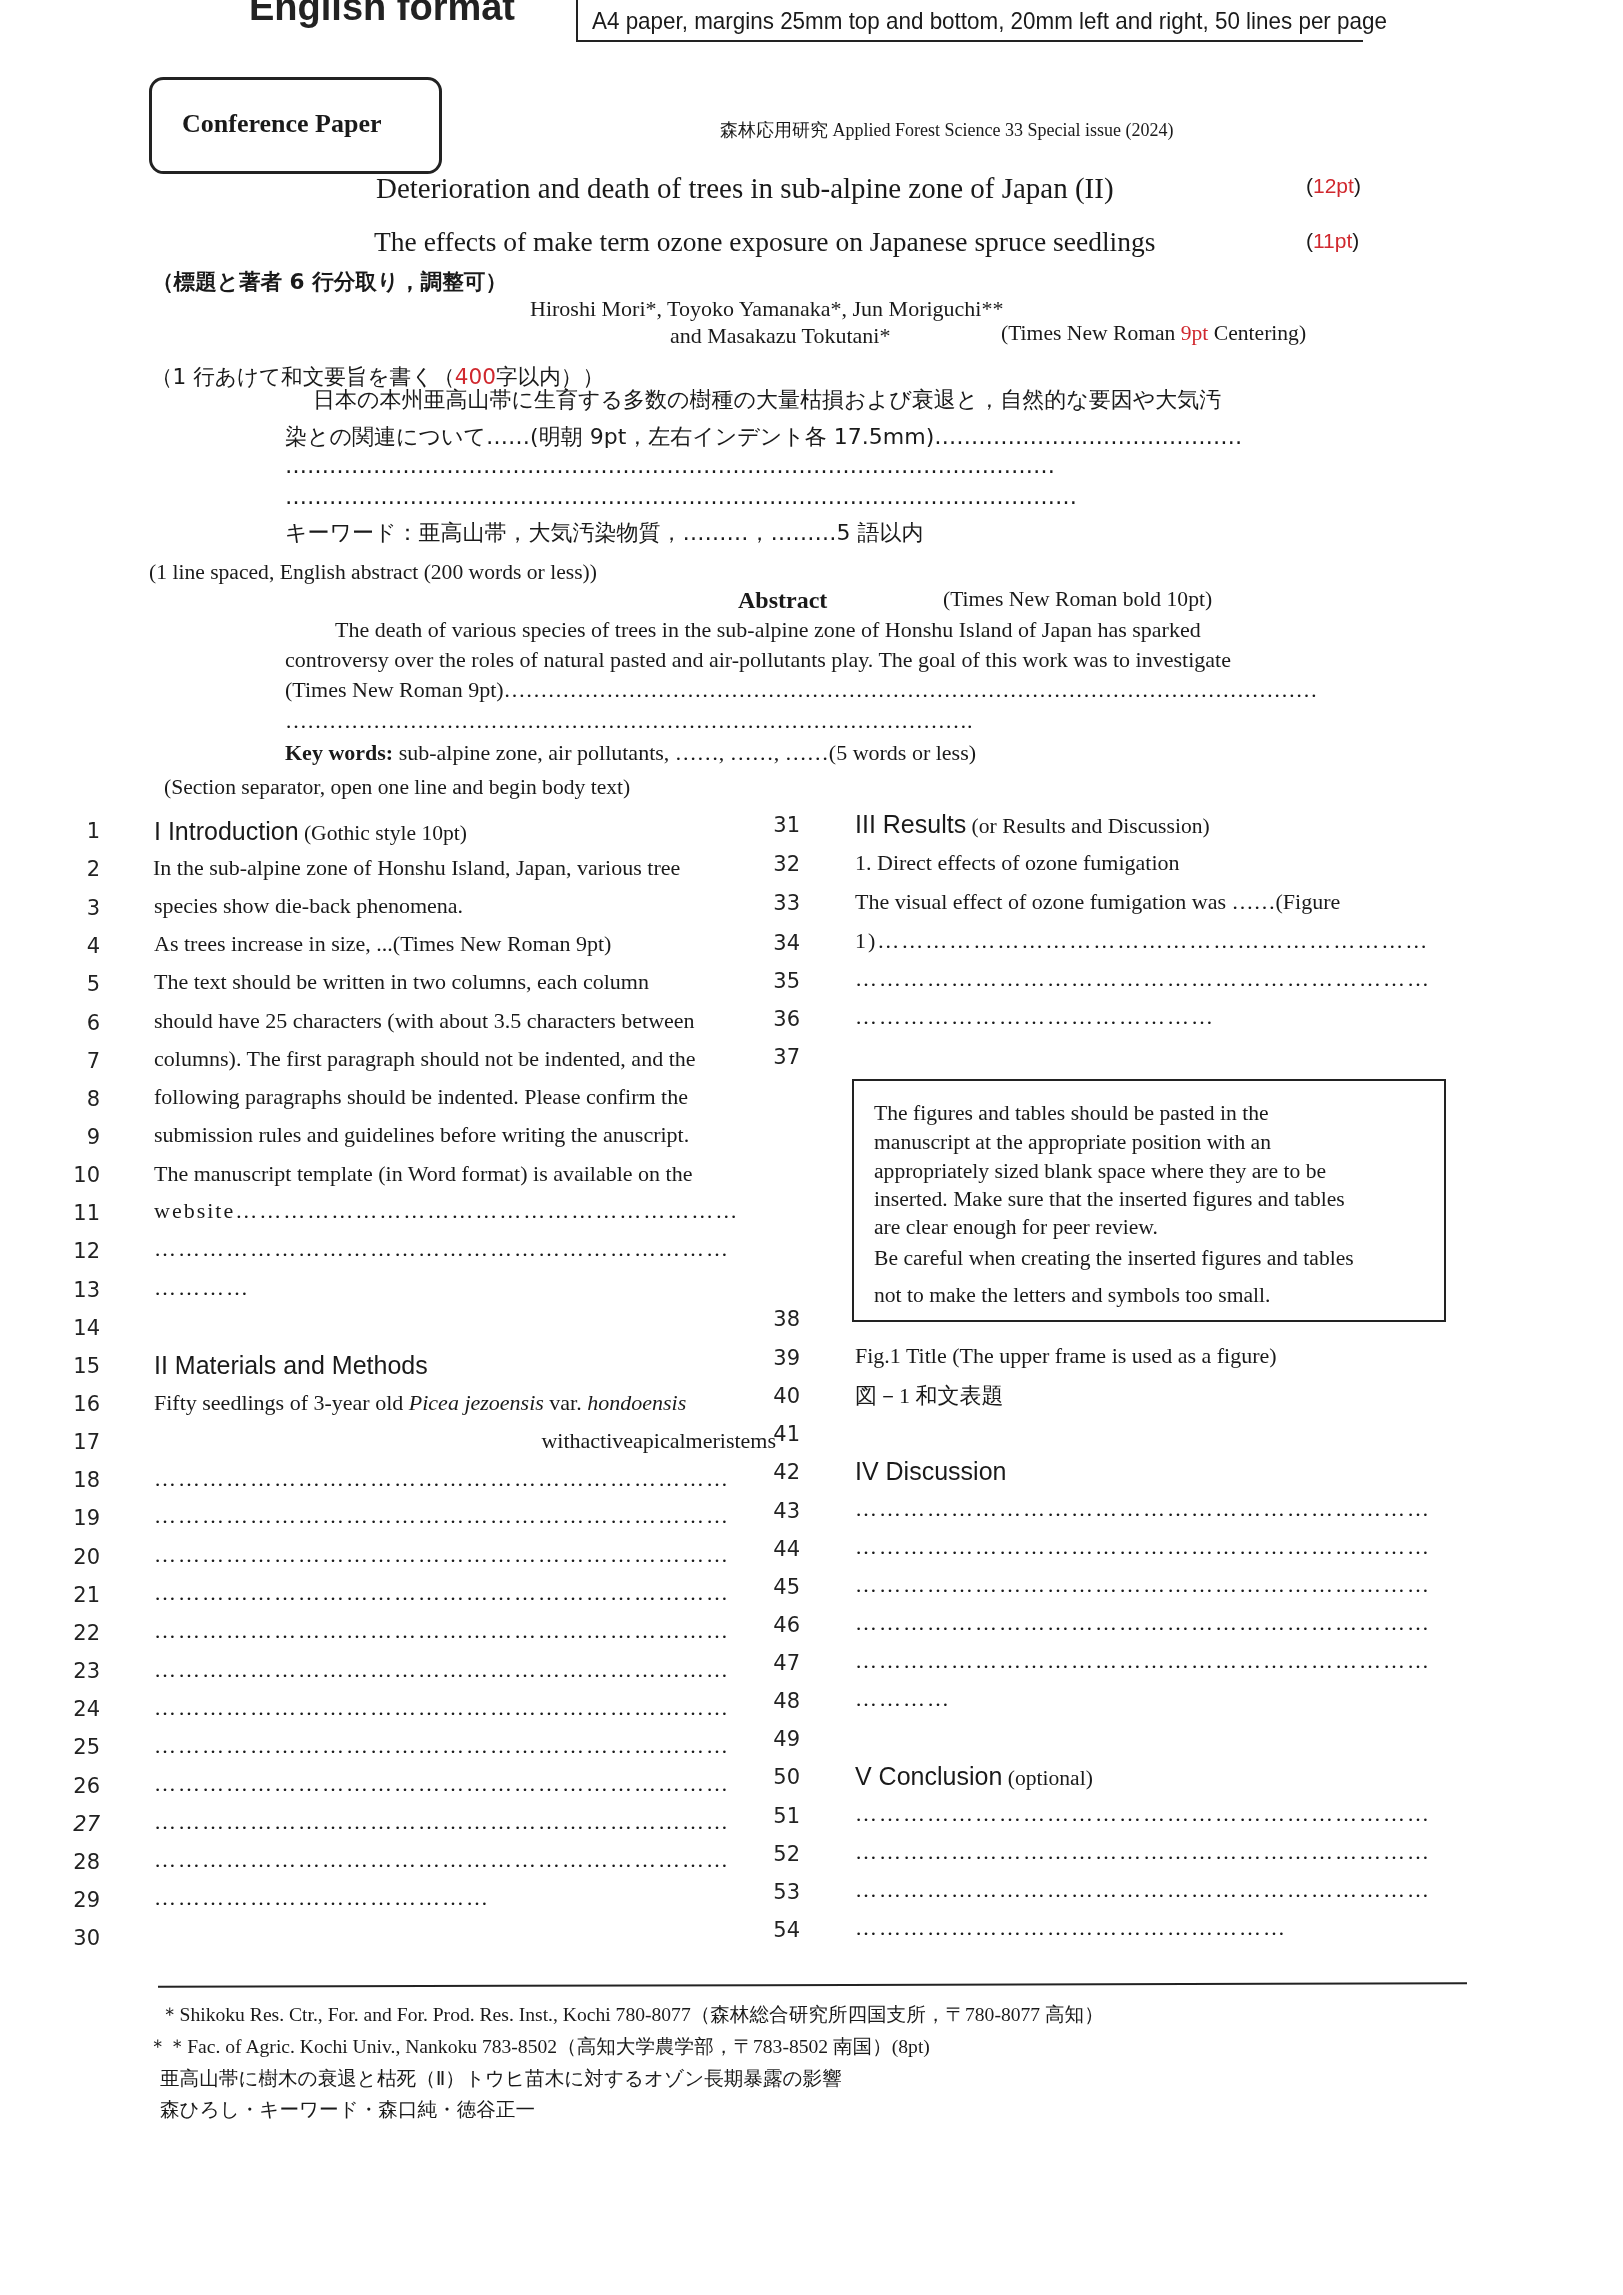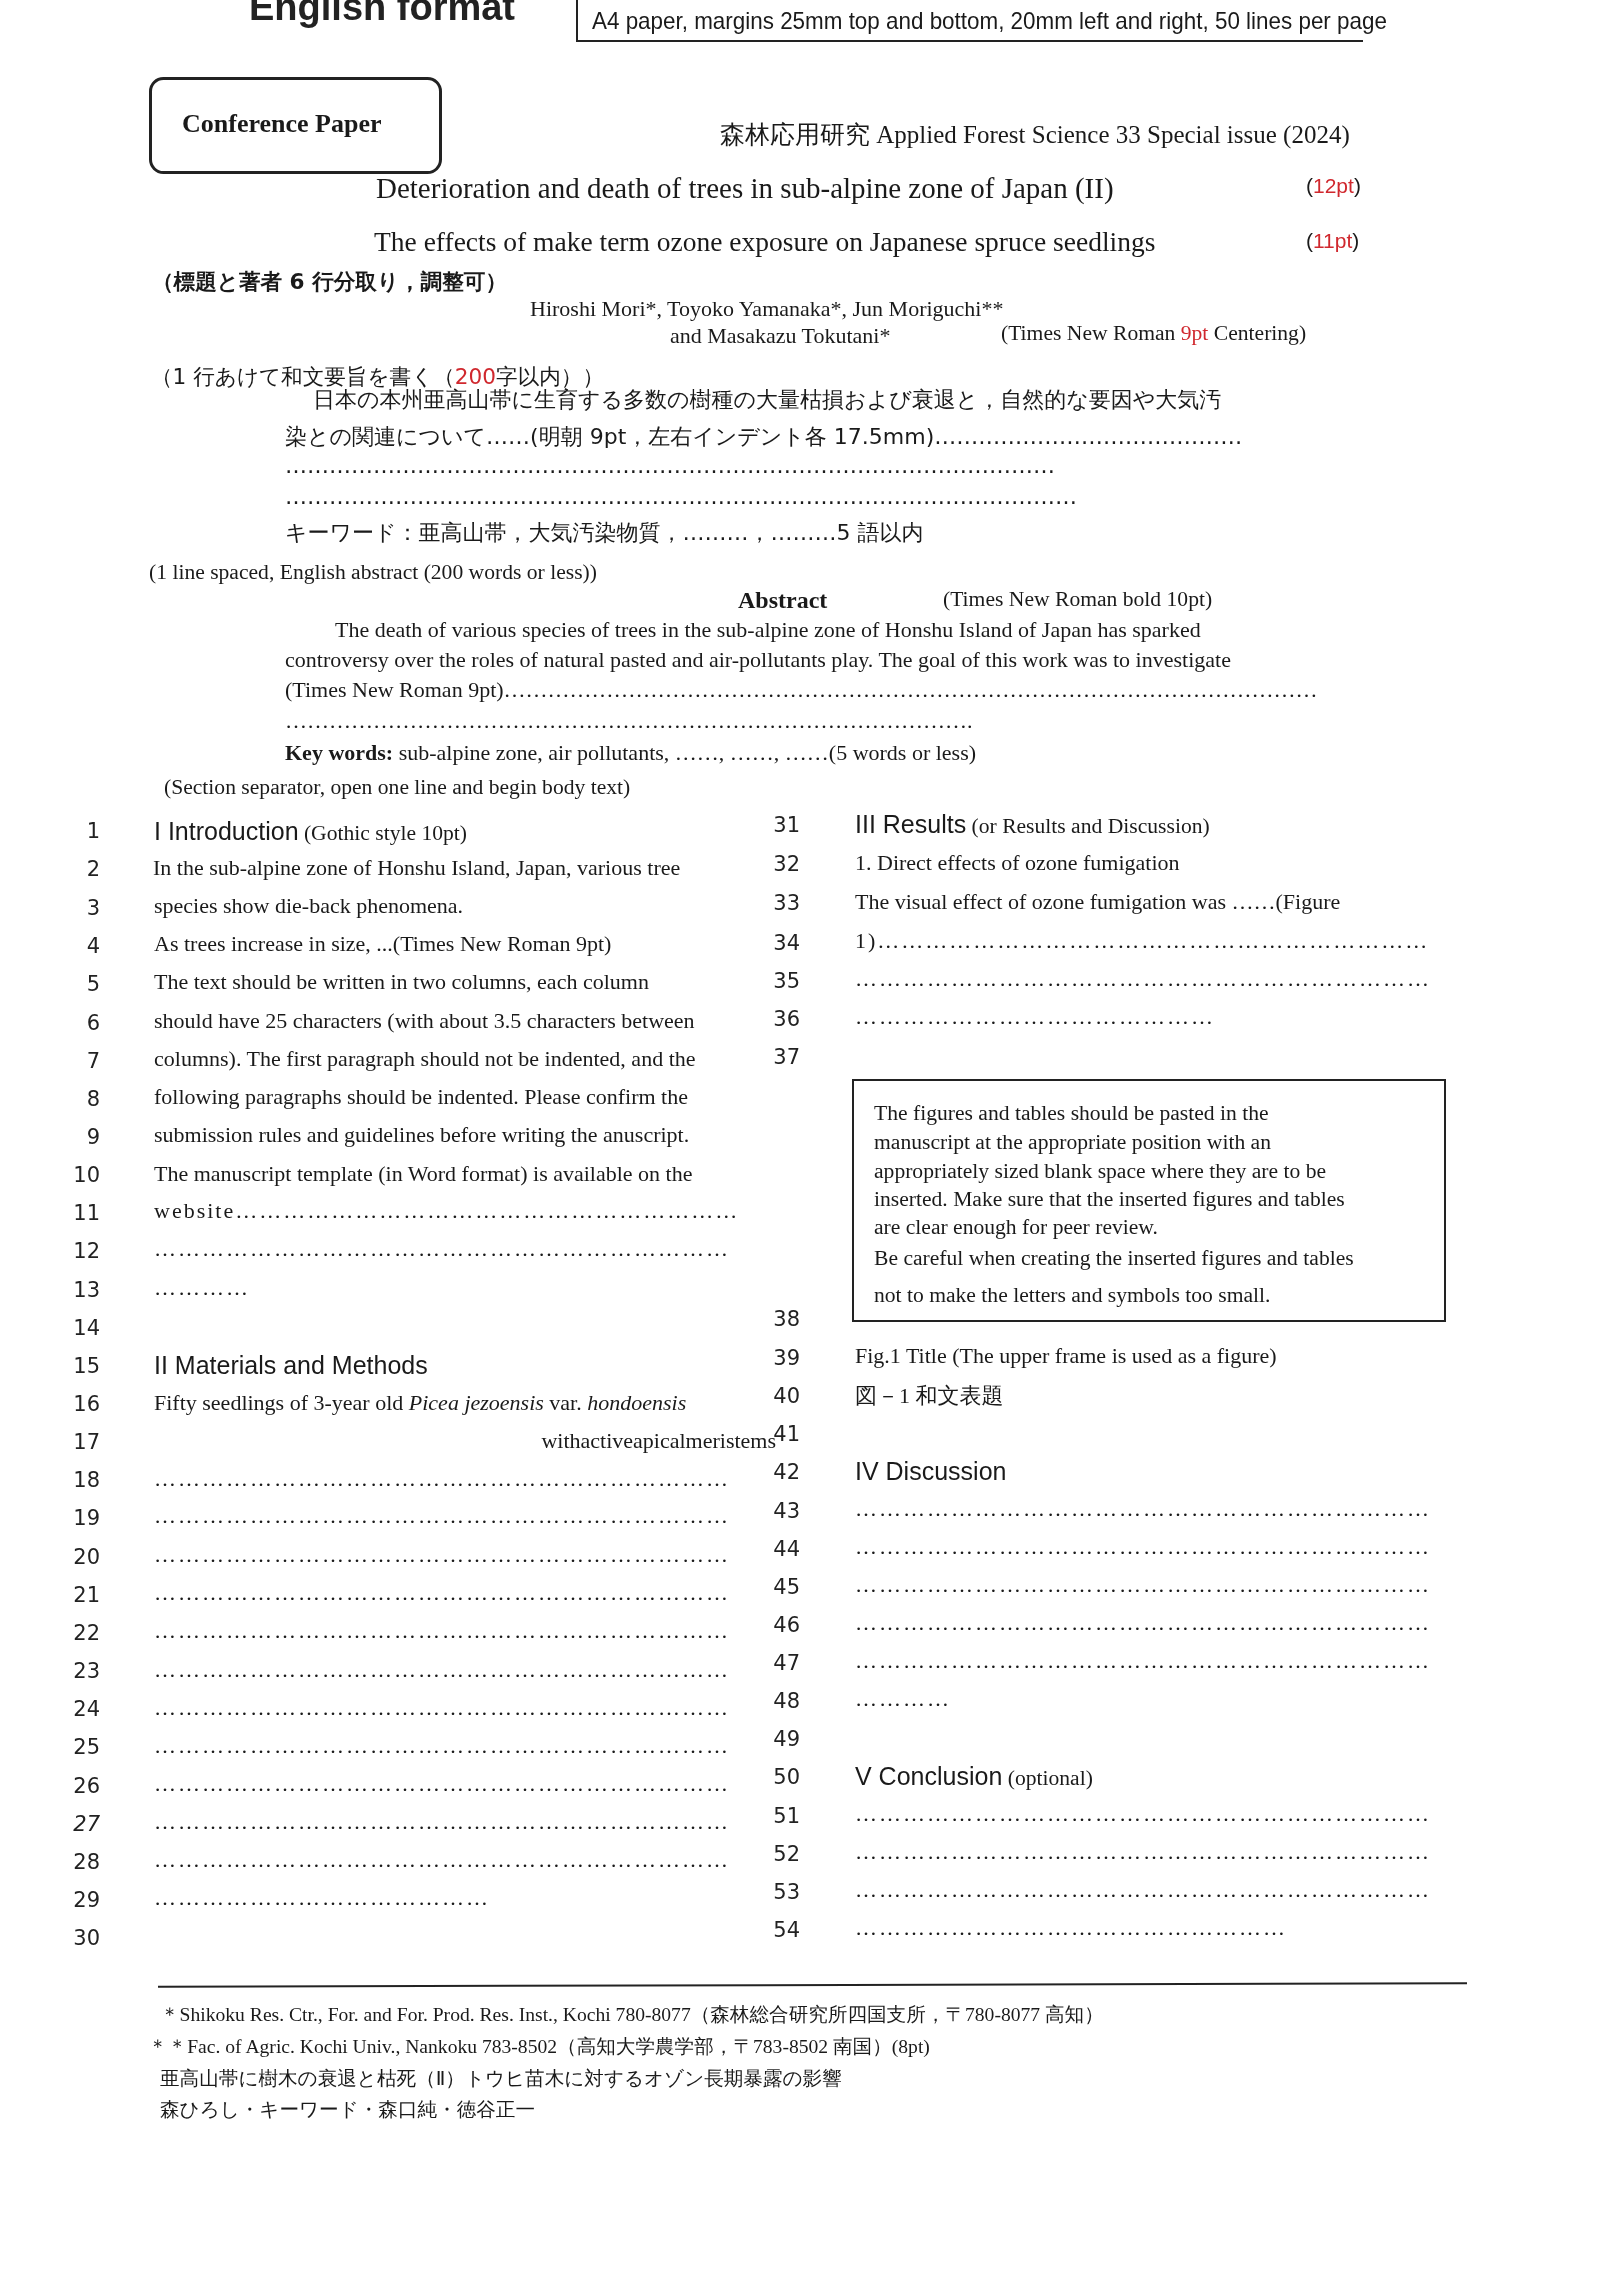--- a/index.html
+++ b/index.html
@@ -8,21 +8,21 @@
   .abs { position: absolute; white-space: nowrap; }
   .red { color: #d0282e; }
 
   
   #top-title { left: 249px; top: -14.4px; font-size: 38px; font-weight: bold; font-family: "Liberation Sans", sans-serif; color:#222; }
   #top-spec-box { left: 576px; top: -6.5px; width: 785px; height: 46px; border-left: 2px solid #222; border-bottom: 2px solid #222; }
   #top-spec { left: 592px; top: 7.9px; font-size: 23.6px; font-family: "Liberation Sans", sans-serif; transform: scaleX(0.95); transform-origin: left; }
 
   #conf-box { left: 149px; top: 77px; width: 293px; height: 97px; border: 3.3px solid #222; border-radius: 14.4px; box-sizing: border-box; }
   #conf-label { left: 182px; top: 109px; font-size: 26px; font-weight: bold; }
-  #journal { left: 720px; top: 118px; font-size: 25px; }
+  #journal { left: 720px; top: 118px; font-size: 18px; }
 
   #title-main { left: 376px; top: 172px; font-size: 29px; }
   #title-main-size { left: 1306px; top: 174px; font-size: 21px; font-family: "Liberation Sans", sans-serif; }
   #title-sub { left: 374px; top: 226px; font-size: 27.5px; }
   #title-sub-size { left: 1306px; top: 229px; font-size: 21px; font-family: "Liberation Sans", sans-serif; }
 
   #note-title-alloc { left: 152px; top: 267px; font-size: 21.6px; font-weight: bold; font-family: "DejaVu Sans", sans-serif; }
   #authors-1 { left: 530px; top: 296px; font-size: 22px; }
   #authors-2 { left: 670px; top: 323px; font-size: 22px; }
   #authors-note { left: 1001px; top: 321px; font-size: 21.6px; }
@@ -76,21 +76,21 @@
 <div class="abs" id="title-main">Deterioration and death of trees in sub-alpine zone of Japan (II)</div>
 <div class="abs" id="title-main-size"><span>(</span><span class="red">12pt</span><span>)</span></div>
 <div class="abs" id="title-sub">The effects of make term ozone exposure on Japanese spruce seedlings</div>
 <div class="abs" id="title-sub-size"><span>(</span><span class="red">11pt</span><span>)</span></div>
 <div class="abs" id="note-title-alloc">（標題と著者 6 行分取り，調整可）</div>
 
 <div class="abs" id="authors-1">Hiroshi Mori*, Toyoko Yamanaka*, Jun Moriguchi**</div>
 <div class="abs" id="authors-2">and Masakazu Tokutani*</div>
 <div class="abs" id="authors-note"><span>(Times New Roman </span><span class="red">9pt</span><span> Centering)</span></div>
 
-<div class="abs" id="note-jp-abstract"><span>（1 行あけて和文要旨を書く（</span><span class="red">200</span><span>字以内））</span></div>
+<div class="abs" id="note-jp-abstract"><span>（1 行あけて和文要旨を書く（</span><span class="red">400</span><span>字以内））</span></div>
 <div class="abs jp-abs" id="jp-abs-1">日本の本州亜高山帯に生育する多数の樹種の大量枯損および衰退と，自然的な要因や大気汚</div>
 <div class="abs jp-abs" id="jp-abs-2">染との関連について……(明朝 9pt，左右インデント各 17.5mm)……………………………………</div>
 <div class="abs jp-abs" id="jp-abs-3">……………………………………………………………………………………………</div>
 <div class="abs jp-abs" id="jp-abs-4">………………………………………………………………………………………………</div>
 <div class="abs" id="jp-keywords">キーワード：亜高山帯，大気汚染物質，………，………5 語以内</div>
 
 <div class="abs" id="note-en-abstract">(1 line spaced, English abstract (200 words or less))</div>
 <div class="abs" id="abstract-heading">Abstract</div>
 <div class="abs" id="abstract-heading-note">(Times New Roman bold 10pt)</div>
 <div class="abs en-abs" id="en-abs-1">The death of various species of trees in the sub-alpine zone of Honshu Island of Japan has sparked</div>

